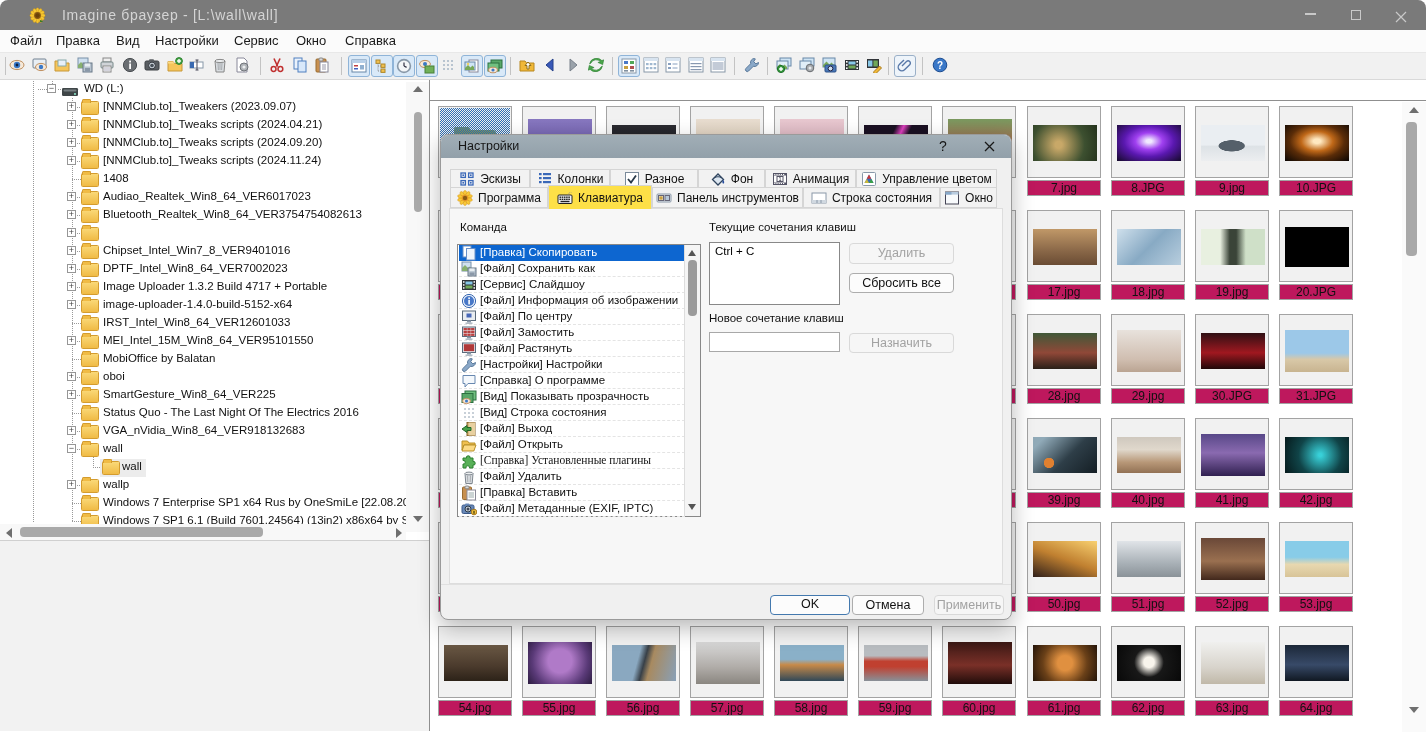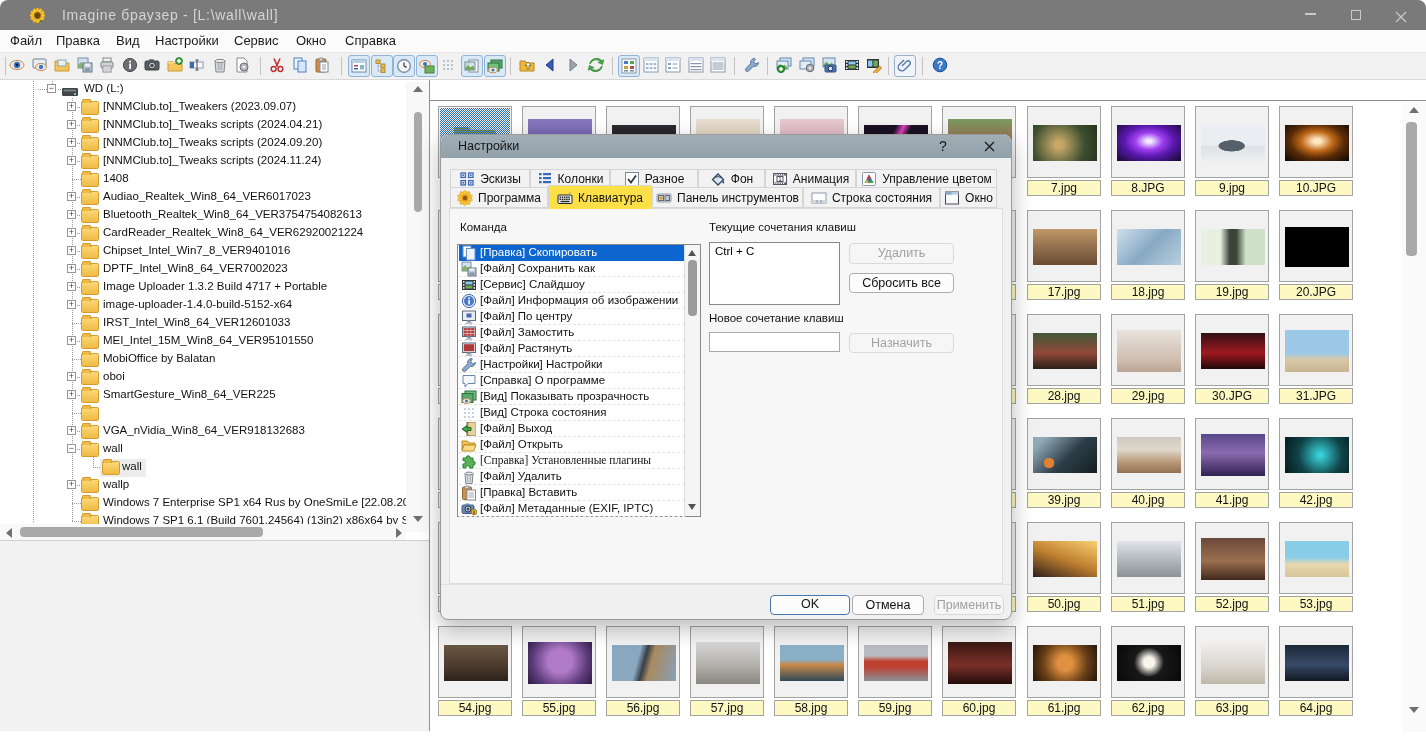--- a/index.html
+++ b/index.html
@@ -22,21 +22,21 @@
 .fold{position:absolute;width:18px;height:14px;background:linear-gradient(180deg,#fad978,#f0bb45);border:1px solid #d49c2e;border-radius:1.5px}
 .fold:before{content:"";position:absolute;left:0;top:-3px;width:7px;height:3px;background:#f0bb45;border:1px solid #d49c2e;border-bottom:none;border-radius:1.5px 1.5px 0 0}
 .vdot{position:absolute;width:1px;background-image:repeating-linear-gradient(180deg,#999 0 1px,transparent 1px 2px)}
 .hdot{position:absolute;height:1px;background-image:repeating-linear-gradient(90deg,#999 0 1px,transparent 1px 2px)}
 .sb{position:absolute;background:#f8f8f8}
 .sbthumb{position:absolute;background:#a9a9a9;border-radius:4px}
 .arr{position:absolute;width:0;height:0}
 #addr{left:432px;top:79px;width:994px;height:21px;background:#fff;border:1px solid #999;font-size:12.5px;color:#111;line-height:19px;padding-left:7px}
 #thumbs{left:430px;top:100px;width:996px;height:631px;background:#fff;border-top:1px solid #8f8f8f}
 .cell{position:absolute;width:74px;height:72px;background:#f1f1f1;border:1px solid #a3a3a3}
-.lbl{position:absolute;width:74px;height:16px;background:#fef9c3;border:1px solid #a3a3a3;font-size:12px;color:#111;text-align:center;line-height:14px}
+.lbl{position:absolute;width:74px;height:16px;background:#be185d;border:1px solid #a3a3a3;font-size:12px;color:#111;text-align:center;line-height:14px}
 .timg{position:absolute}
 #dlg{left:440px;top:134px;width:572px;height:486px;background:#f0f0f0;border:1px solid #9a9a9a;border-radius:8px;box-shadow:0 8px 22px rgba(0,0,0,.28);overflow:hidden}
 #dtitle{left:0;top:0;width:570px;height:23px;background:linear-gradient(180deg,#a1aeb6,#92a0aa);color:#161616;font-size:13.5px}
 .tab{position:absolute;background:#f2f2f2;border:1px solid #d5d5d5;font-size:12px;white-space:nowrap;color:#111;display:flex;align-items:center;justify-content:center;gap:5px}
 .tab.act{background:#fde047;z-index:3;border-bottom:none}
 #dpage{left:8px;top:73px;width:554px;height:376px;background:#f7f7f7;border:1px solid #ddd}
 .dlab{position:absolute;font-size:11.5px;color:#111}
 .lbox{position:absolute;background:#fff;border:1px solid #888}
 .lirow{position:absolute;left:1px;height:16px;font-size:11.5px;color:#111;white-space:nowrap;border-bottom:1px dashed #e4e4e4;width:226px}
 .lirow svg{position:absolute;left:2px;top:0}
@@ -405,21 +405,20 @@
 <div class="pm" style="left:67px;top:112px">+</div>
 <div class="fold" style="left:81px;top:111px"></div>
 <div class="trow" style="left:103px;top:110px">Audiao_Realtek_Win8_64_VER6017023</div>
 <div class="hdot" style="left:77px;top:135px;width:4px"></div>
 <div class="pm" style="left:67px;top:130px">+</div>
 <div class="fold" style="left:81px;top:129px"></div>
 <div class="trow" style="left:103px;top:128px">Bluetooth_Realtek_Win8_64_VER3754754082613</div>
 <div class="hdot" style="left:77px;top:153px;width:4px"></div>
 <div class="pm" style="left:67px;top:148px">+</div>
 <div class="fold" style="left:81px;top:147px"></div>
-<div class="trow" style="left:103px;top:146px">CardReader_Realtek_Win8_64_VER62920021224</div>
 <div class="hdot" style="left:77px;top:171px;width:4px"></div>
 <div class="pm" style="left:67px;top:166px">+</div>
 <div class="fold" style="left:81px;top:165px"></div>
 <div class="trow" style="left:103px;top:164px">Chipset_Intel_Win7_8_VER9401016</div>
 <div class="hdot" style="left:77px;top:189px;width:4px"></div>
 <div class="pm" style="left:67px;top:184px">+</div>
 <div class="fold" style="left:81px;top:183px"></div>
 <div class="trow" style="left:103px;top:182px">DPTF_Intel_Win8_64_VER7002023</div>
 <div class="hdot" style="left:77px;top:207px;width:4px"></div>
 <div class="pm" style="left:67px;top:202px">+</div>
@@ -442,20 +441,21 @@
 <div class="hdot" style="left:77px;top:297px;width:4px"></div>
 <div class="pm" style="left:67px;top:292px">+</div>
 <div class="fold" style="left:81px;top:291px"></div>
 <div class="trow" style="left:103px;top:290px">oboi</div>
 <div class="hdot" style="left:77px;top:315px;width:4px"></div>
 <div class="pm" style="left:67px;top:310px">+</div>
 <div class="fold" style="left:81px;top:309px"></div>
 <div class="trow" style="left:103px;top:308px">SmartGesture_Win8_64_VER225</div>
 <div class="hdot" style="left:72px;top:333px;width:9px"></div>
 <div class="fold" style="left:81px;top:327px"></div>
+<div class="trow" style="left:103px;top:326px">Status Quo - The Last Night Of The Electrics 2016</div>
 <div class="hdot" style="left:77px;top:351px;width:4px"></div>
 <div class="pm" style="left:67px;top:346px">+</div>
 <div class="fold" style="left:81px;top:345px"></div>
 <div class="trow" style="left:103px;top:344px">VGA_nVidia_Win8_64_VER918132683</div>
 <div class="hdot" style="left:77px;top:369px;width:4px"></div>
 <div class="pm" style="left:67px;top:364px">−</div>
 <div class="fold" style="left:81px;top:363px"></div>
 <div class="trow" style="left:103px;top:362px">wall</div>
 <div class="vdot" style="left:93px;top:377px;height:10px"></div>
 <div class="hdot" style="left:93px;top:387px;width:9px"></div>

